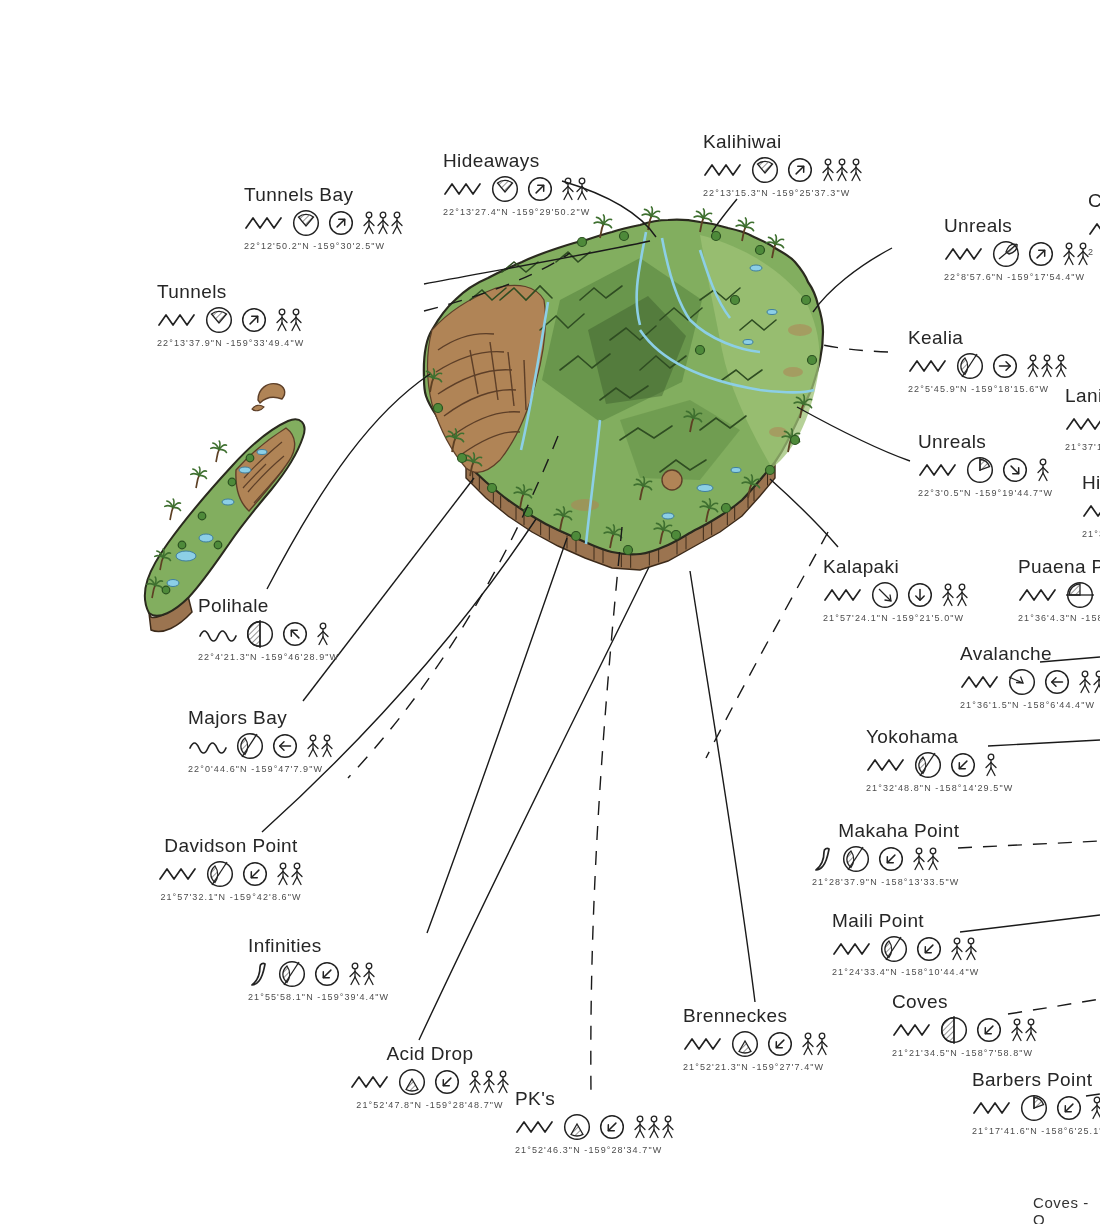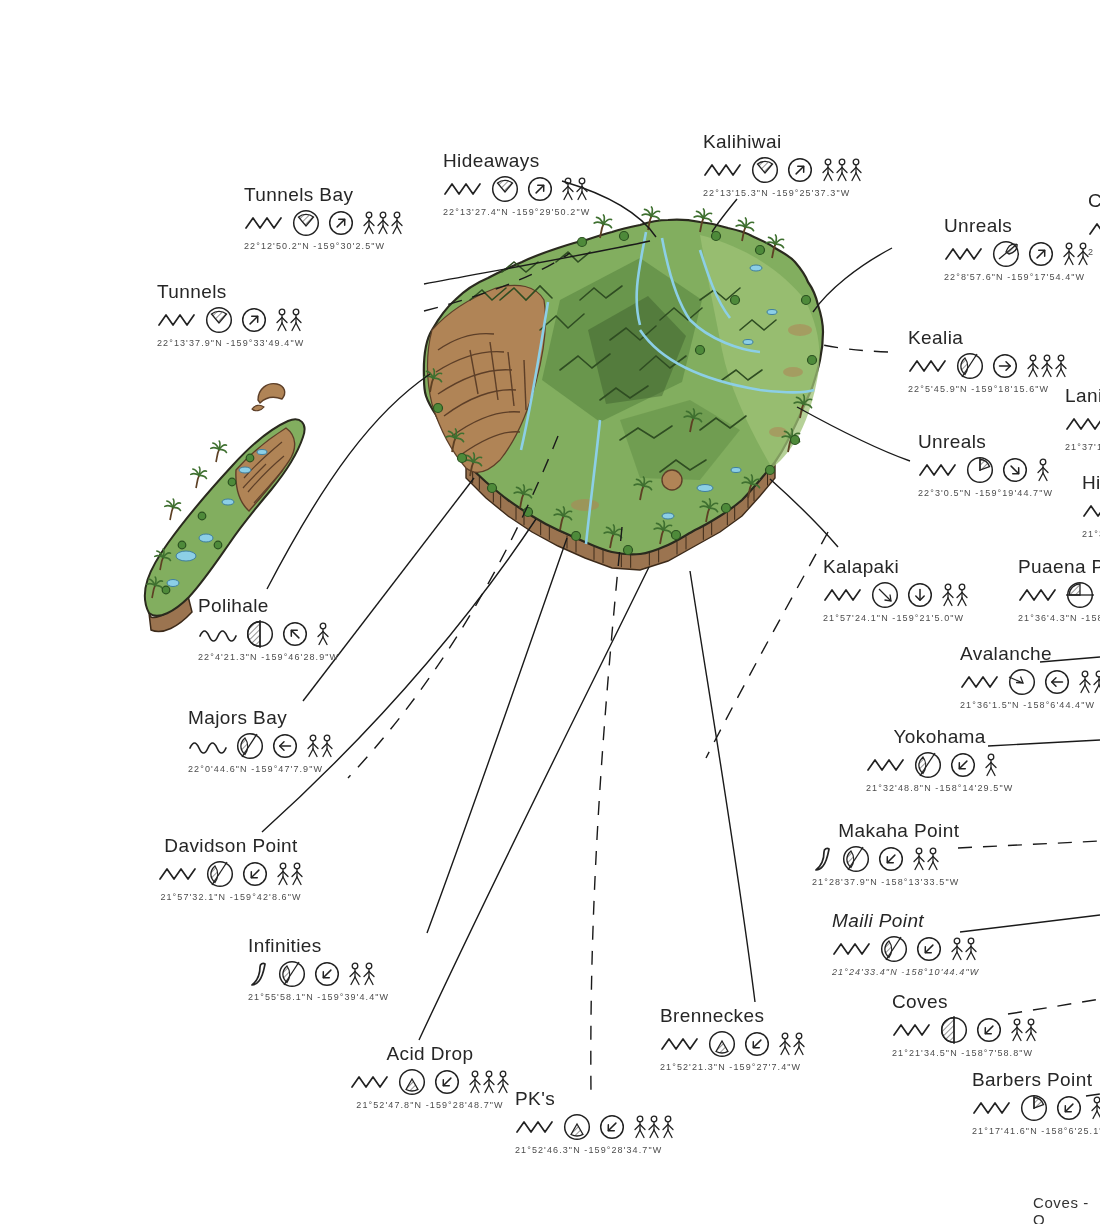--- a/index.html
+++ b/index.html
@@ -921,21 +921,21 @@
                 <line x1="7" y1="9.5" x2="2" y2="14.5"></line>
                 <line x1="7" y1="9.5" x2="12" y2="14.5"></line>
                 <line x1="7" y1="15" x2="3" y2="22.5"></line>
                 <line x1="7" y1="15" x2="11" y2="22.5"></line>
               </g>
             </svg>
           </span>
         </div>
     <div class="spot-coords">21°36'1.5"N -158°6'44.4"W</div>
   </div>
-      <div class="spot" style="left: 866px; top: 726px; text-align: center;">
+      <div class="spot" style="left: 866px; top: 726px;">
     <div class="spot-name">Yokohama</div>
     <div class="spot-icons">
           <svg class="ic" width="40" height="26" viewBox="0 0 40 26">
             <polyline points="2,18 9,8 16,18 23,8 30,18 37,8" fill="none" stroke="#222" stroke-width="1.7" stroke-linecap="round" stroke-linejoin="round"></polyline>
           </svg>
           <svg class="ic" width="28" height="28" viewBox="0 0 28 28">
             <defs>
               <pattern id="h11" width="4" height="4" patternUnits="userSpaceOnUse" patternTransform="rotate(45)">
                 <line x1="0" y1="0" x2="0" y2="4" stroke="#3a3a3a" stroke-width="1.1"></line>
               </pattern>
@@ -1007,21 +1007,21 @@
                 <line x1="7" y1="9.5" x2="2" y2="14.5"></line>
                 <line x1="7" y1="9.5" x2="12" y2="14.5"></line>
                 <line x1="7" y1="15" x2="3" y2="22.5"></line>
                 <line x1="7" y1="15" x2="11" y2="22.5"></line>
               </g>
             </svg>
           </span>
         </div>
     <div class="spot-coords">21°28'37.9"N -158°13'33.5"W</div>
   </div>
-      <div class="spot" style="left: 832px; top: 910px; font-style: italic;">
+      <div class="spot" style="left: 832px; top: 910px;">
     <div class="spot-name">Maili Point</div>
     <div class="spot-icons">
           <svg class="ic" width="40" height="26" viewBox="0 0 40 26">
             <polyline points="2,18 9,8 16,18 23,8 30,18 37,8" fill="none" stroke="#222" stroke-width="1.7" stroke-linecap="round" stroke-linejoin="round"></polyline>
           </svg>
           <svg class="ic" width="28" height="28" viewBox="0 0 28 28">
             <defs>
               <pattern id="h13" width="4" height="4" patternUnits="userSpaceOnUse" patternTransform="rotate(45)">
                 <line x1="0" y1="0" x2="0" y2="4" stroke="#3a3a3a" stroke-width="1.1"></line>
               </pattern>
@@ -1437,21 +1437,21 @@
                 <line x1="7" y1="9.5" x2="2" y2="14.5"></line>
                 <line x1="7" y1="9.5" x2="12" y2="14.5"></line>
                 <line x1="7" y1="15" x2="3" y2="22.5"></line>
                 <line x1="7" y1="15" x2="11" y2="22.5"></line>
               </g>
             </svg>
           </span>
         </div>
     <div class="spot-coords">21°52'46.3"N -159°28'34.7"W</div>
   </div>
-      <div class="spot" style="left: 660px; top: 1005px;">
+      <div class="spot" style="left: 683px; top: 1005px;">
     <div class="spot-name">Brenneckes</div>
     <div class="spot-icons">
           <svg class="ic" width="40" height="26" viewBox="0 0 40 26">
             <polyline points="2,18 9,8 16,18 23,8 30,18 37,8" fill="none" stroke="#222" stroke-width="1.7" stroke-linecap="round" stroke-linejoin="round"></polyline>
           </svg>
           <svg class="ic" width="28" height="28" viewBox="0 0 28 28">
             <defs>
               <pattern id="h22" width="4" height="4" patternUnits="userSpaceOnUse" patternTransform="rotate(45)">
                 <line x1="0" y1="0" x2="0" y2="4" stroke="#3a3a3a" stroke-width="1.1"></line>
               </pattern>

